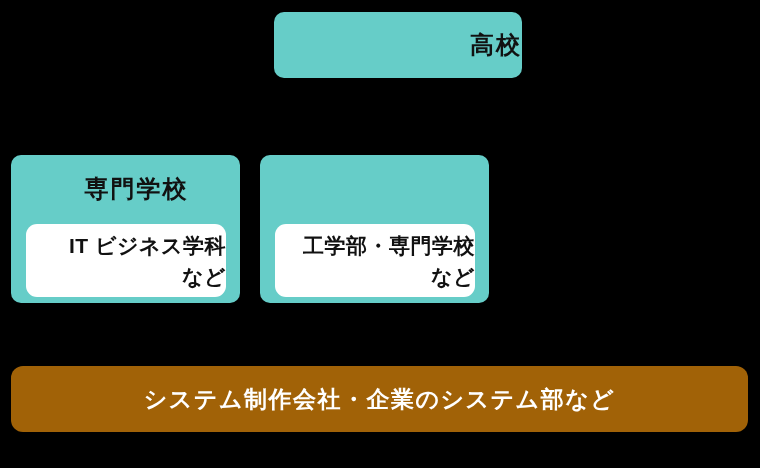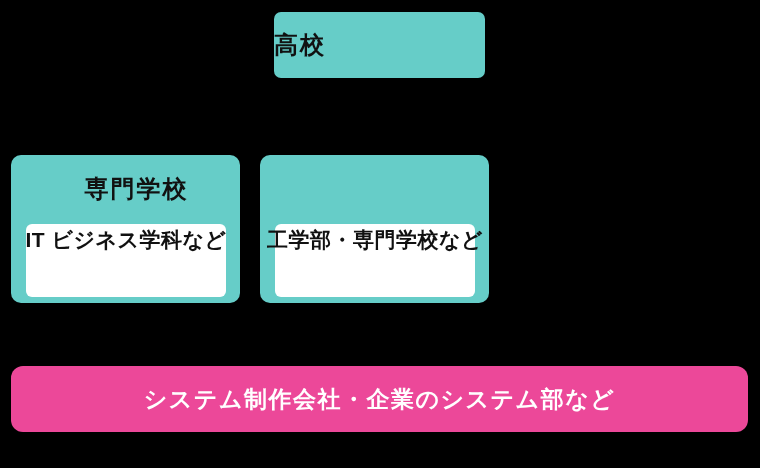--- a/index.html
+++ b/index.html
@@ -14,22 +14,22 @@
     width: 760px; height: 468px;
     background: #000000;
   }
   .node {
     position: absolute;
     background: #66CDC8;
     border-radius: 10px;
   }
   .top-node {
     left: 274px; top: 12px;
-    width: 211px; height: 66px;
-    display: flex; align-items: center; justify-content: flex-start; border-radius: 7px;
+    width: 248px; height: 66px;
+    display: flex; align-items: center; justify-content: flex-end;
   }
   .node-title {
     color: #111111;
     font-size: 24px;
     font-weight: bold;
     letter-spacing: 2px;
     text-align: center;
   }
   .mid-node {
     top: 155px;
@@ -41,40 +41,40 @@
     display: block;
     margin-top: 18px;
     text-align: center;
     padding-left: 22px;
   }
   .inner-panel {
     position: absolute;
     left: 15px; top: 69px;
     width: 200px; height: 73px;
     background: #FFFFFF;
-    border-radius: 6px;
+    border-radius: 11px;
     display: flex;
-    flex-direction: row;
-    align-items: flex-start;
+    flex-direction: column;
+    align-items: flex-end;
     justify-content: center;
   }
   .inner-line {
     color: #111111;
     font-size: 21px;
     font-weight: bold;
     line-height: 31px;
     letter-spacing: 0.5px;
     text-align: center;
     white-space: nowrap;
   }
   .bottom-bar {
     position: absolute;
     left: 11px; top: 366px;
     width: 737px; height: 66px;
-    background: #ec4899;
+    background: #a16207;
     border-radius: 12px;
     display: flex; align-items: center; justify-content: center;
   }
   .bar-label {
     color: #FFFFFF;
     font-size: 23px;
     font-weight: bold;
     letter-spacing: 1.5px;
     text-align: center;
     white-space: nowrap;

